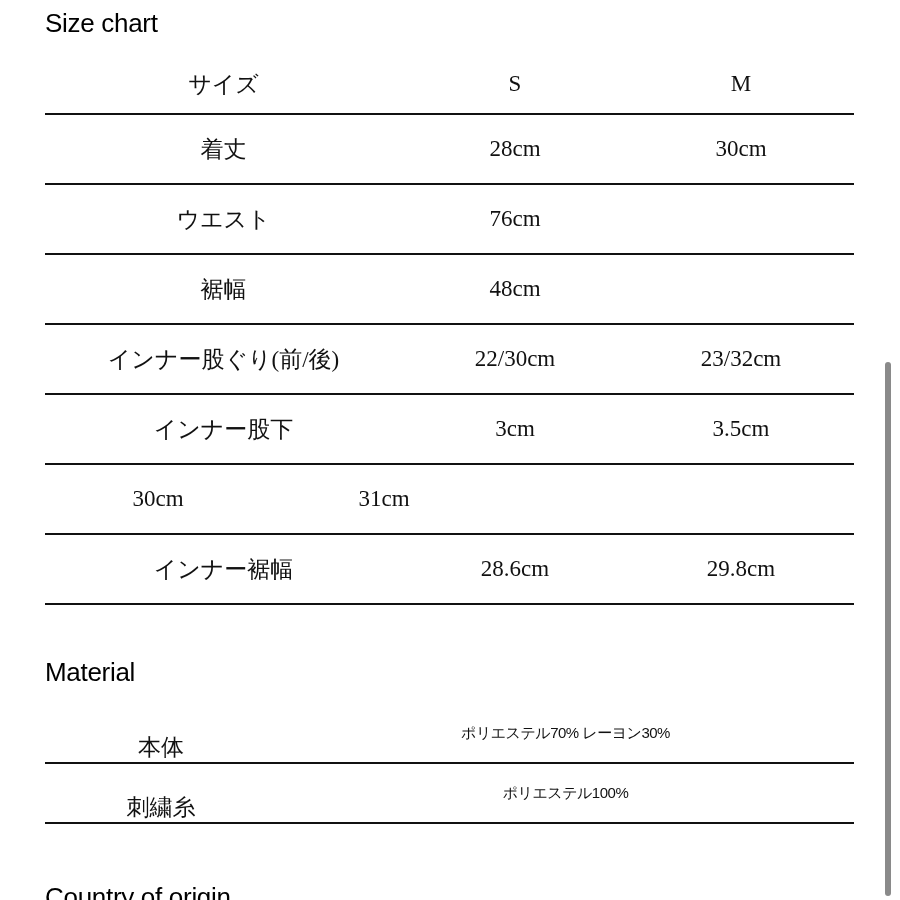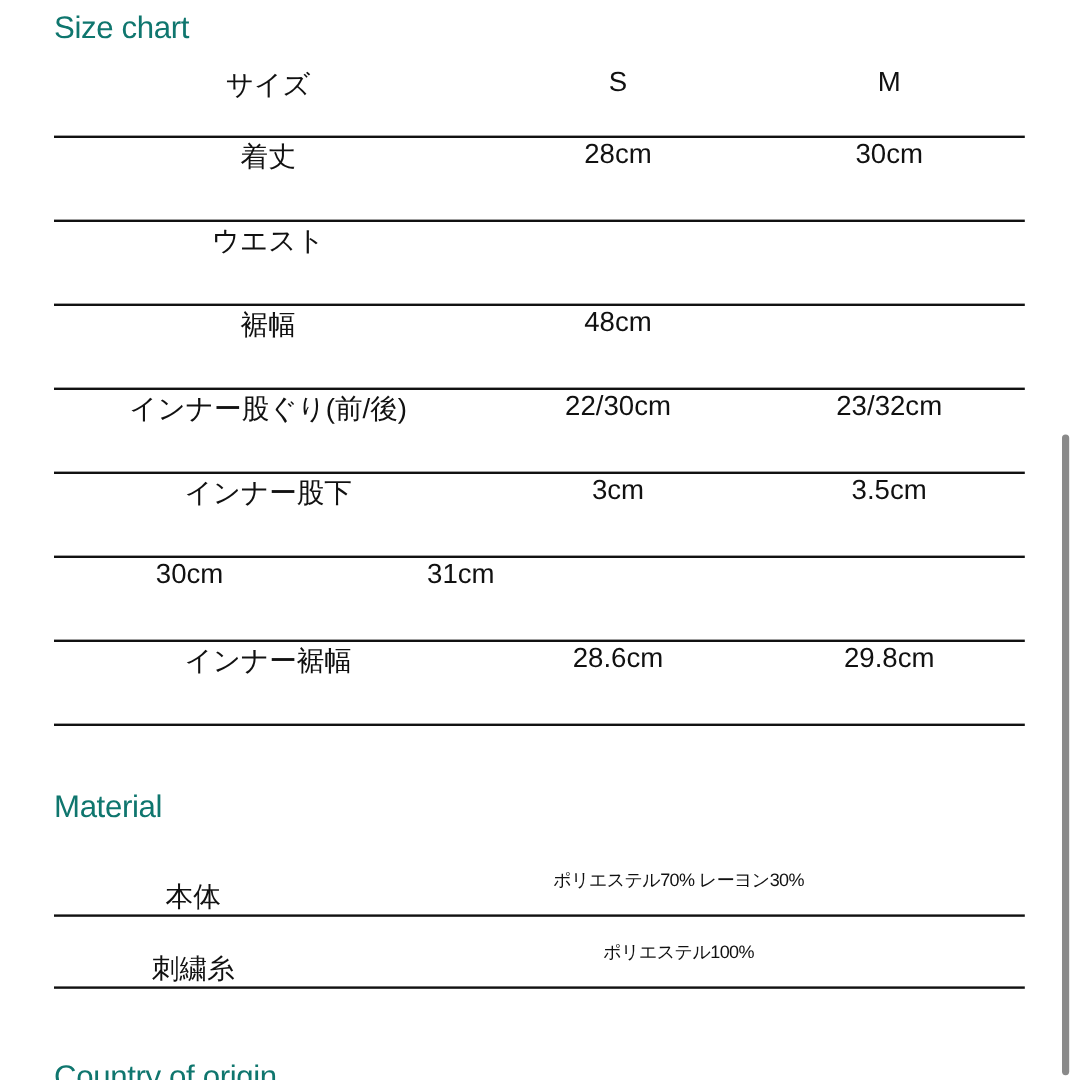--- a/index.html
+++ b/index.html
@@ -17,33 +17,35 @@
       width: 900px;
       height: 900px;
       overflow: hidden;
     }
     .section-title {
       position: absolute;
       left: 45px;
       font-size: 26px;
       font-weight: 400;
       letter-spacing: -0.3px;
-      color: #0f766e;
+      color: #000000;
     }
     .size-table {
       position: absolute;
       left: 45px;
       top: 55px;
       width: 809px;
     }
     .row {
       display: flex;
       height: 58px;
+      align-items: center;
       border-bottom: 2.5px solid #111;
       box-sizing: border-box;
+      font-family: Liberation Serif, serif;
     }
     .row.header { height: 60px; }
     .row .c0 { width: 357px; text-align: center; font-size: 23px; }
     .row .c1 { width: 226px; text-align: center; font-size: 23px; }
     .row .c2 { width: 226px; text-align: center; font-size: 23px; }
     .size-table .row:not(.header) { height: 70px; }
 
     .mat-table {
       position: absolute;
       left: 45px;
@@ -83,20 +85,21 @@
       <div class="c1">S</div>
       <div class="c2">M</div>
     </div>
     <div class="row">
       <div class="c0">着丈</div>
       <div class="c1">28cm</div>
       <div class="c2">30cm</div>
     </div>
     <div class="row">
       <div class="c0">ウエスト</div>
+      <div class="c2">76cm</div>
     </div>
     <div class="row">
       <div class="c0">裾幅</div>
       <div class="c1">48cm</div>
     </div>
     <div class="row">
       <div class="c0">インナー股ぐり(前/後)</div>
       <div class="c1">22/30cm</div>
       <div class="c2">23/32cm</div>
     </div>

